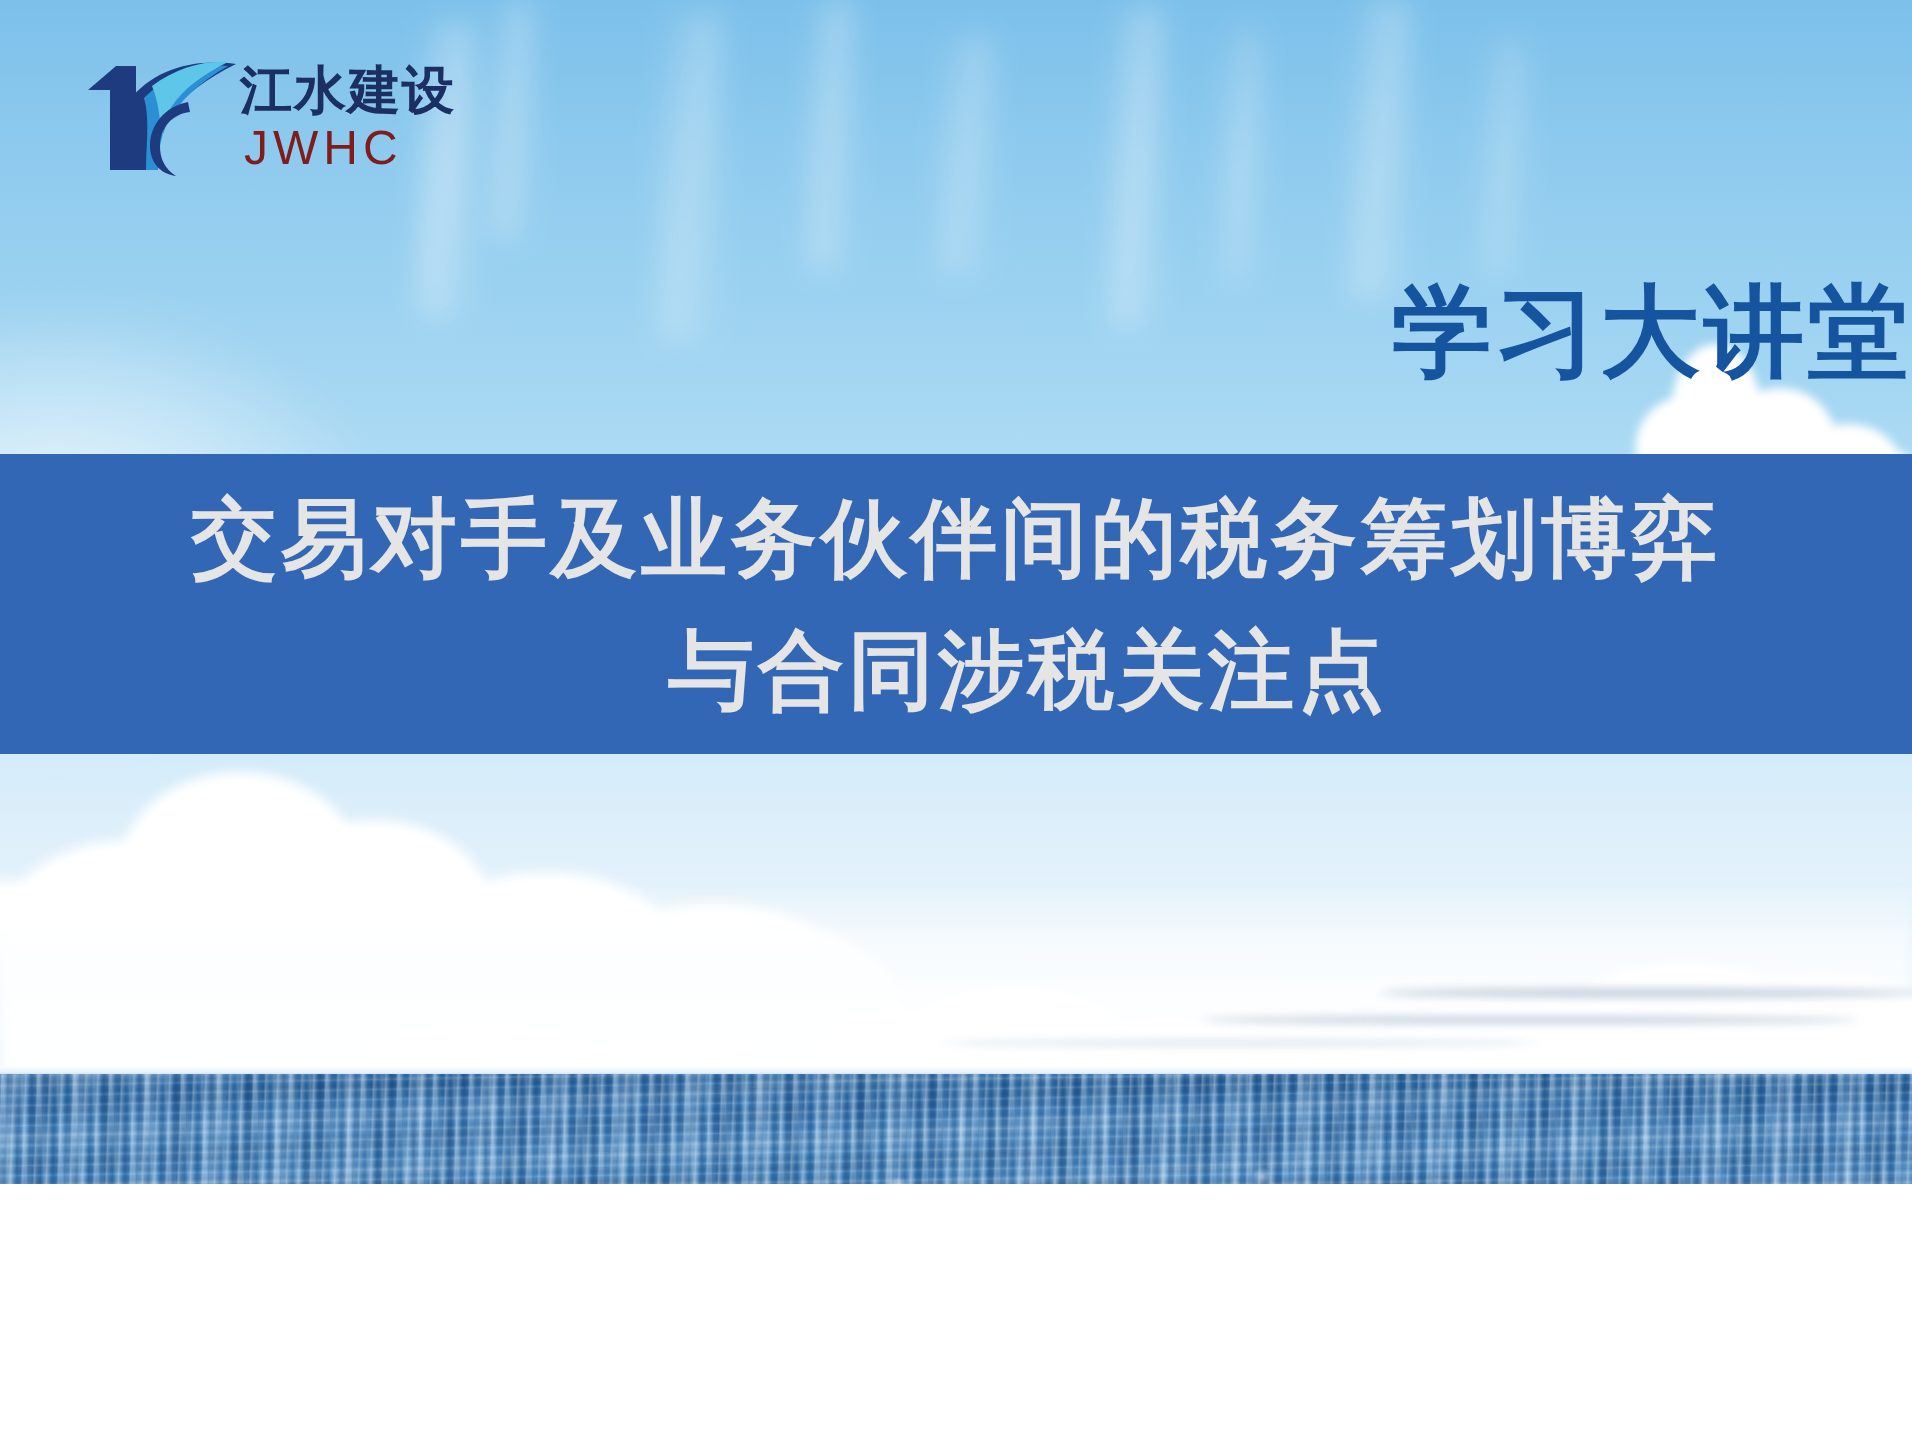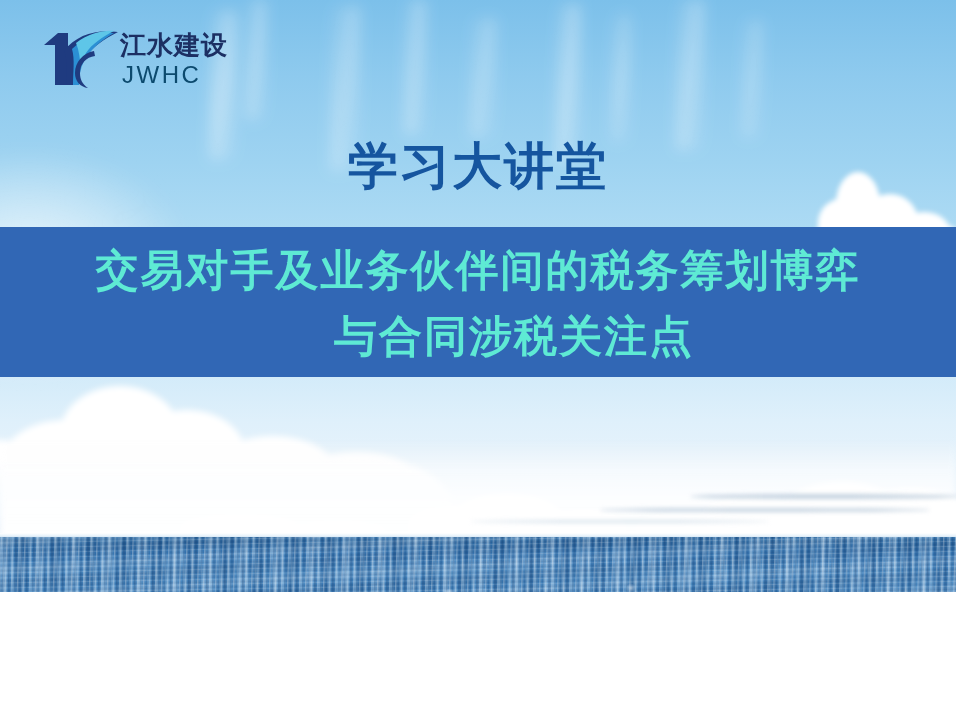--- a/index.html
+++ b/index.html
@@ -205,52 +205,52 @@
     color: #1c2f63;
     white-space: nowrap;
     line-height: 30px;
   }
   .logo-en {
     position: absolute;
     left: 80px; top: 34px;
     font-size: 24px;
     font-weight: 400;
     letter-spacing: 2.5px;
-    color: #0c4a6e;
+    color: #7f1d1d;
     white-space: nowrap;
     line-height: 28px;
   }
 
   
   .main-title {
     position: absolute;
     left: 0; top: 135px;
     width: 956px;
-    text-align: center;
+    text-align: right;
     font-size: 50px;
     font-weight: 700;
     color: #15559f;
     letter-spacing: 2px;
     line-height: 62px;
     white-space: nowrap;
   }
 
   .subtitle-band {
     position: absolute;
     left: 0; top: 227px;
     width: 956px;
     height: 150px;
     background: #3167b5;
   }
   .subtitle-text {
     position: absolute;
     left: 0; top: 10px;
     width: 956px;
     text-align: center;
-    color: #5eead4;
+    color: #e5e5e5;
     font-size: 43px;
     font-weight: 700;
     letter-spacing: 2px;
     line-height: 66px;
     white-space: nowrap;
   }
 </style>
 </head>
 <body>
 

